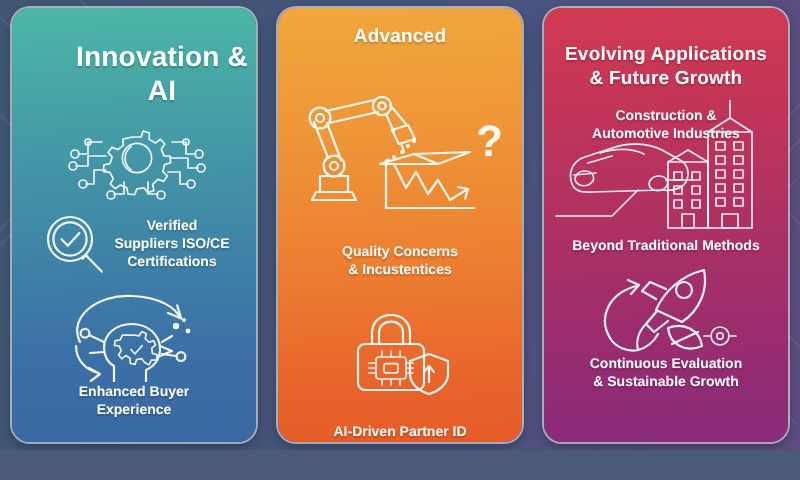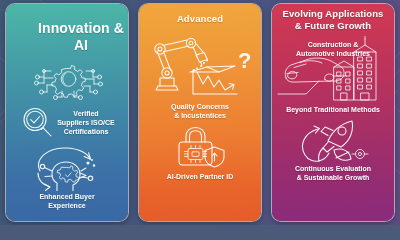--- a/index.html
+++ b/index.html
@@ -20,31 +20,31 @@
     padding:4px 6px 4px 6px;box-sizing:border-box;
     gap:11px;
   }
   .panel{
     position:relative;flex:1 1 0;border-radius:9px;overflow:hidden;
     display:flex;flex-direction:column;align-items:center;
     box-shadow:0 0 0 1px rgba(255,255,255,.55), 0 2px 7px rgba(0,0,0,.35);
     box-sizing:border-box;
   }
   .panel.p1{background:linear-gradient(178deg,#4cb7a8 0%,#46a2a6 22%,#3f84a7 55%,#3b6fa6 80%,#3a68a4 100%);}
-  .panel.p2{background:linear-gradient(178deg,#f0a73c 0%,#ef9638 28%,#ec7c31 62%,#e8642b 85%,#e55c28 100%);}
+  .panel.p2{background:linear-gradient(178deg,#f0a73c 0%,#ef9638 28%,#ec7c31 62%,#e8642b 85%,#e55c28 100%);justify-content:space-between;}
   .panel.p3{background:linear-gradient(178deg,#d23a52 0%,#c13459 25%,#a93065 55%,#952c72 82%,#8a2b7c 100%);}
 
   .p-title{
     color:#ffffff;text-align:center;font-weight:bold;
     letter-spacing:.1px;line-height:1.22;
     text-shadow:0 1px 1px rgba(0,0,0,.22);
   }
   .p1 .p-title{font-size:14px;margin-top:16px;margin-left:28px;}
   .p2 .p-title{font-size:9.5px;margin-top:9px;}
-  .p3 .p-title{font-size:9.5px;margin-top:4px;}
+  .p3 .p-title{font-size:9.5px;margin-top:18px;}
 
   .cap{
     color:#ffffff;text-align:center;font-weight:bold;font-size:7px;
     line-height:1.3;text-shadow:0 1px 1px rgba(0,0,0,.22);
   }
   .art{display:block;}
 
   .p1-art1{margin-top:4px;}
   .p1-mid{margin-top:2px;width:100%;padding:0 6px;box-sizing:border-box;
           display:flex;align-items:center;justify-content:center;gap:2px;}

